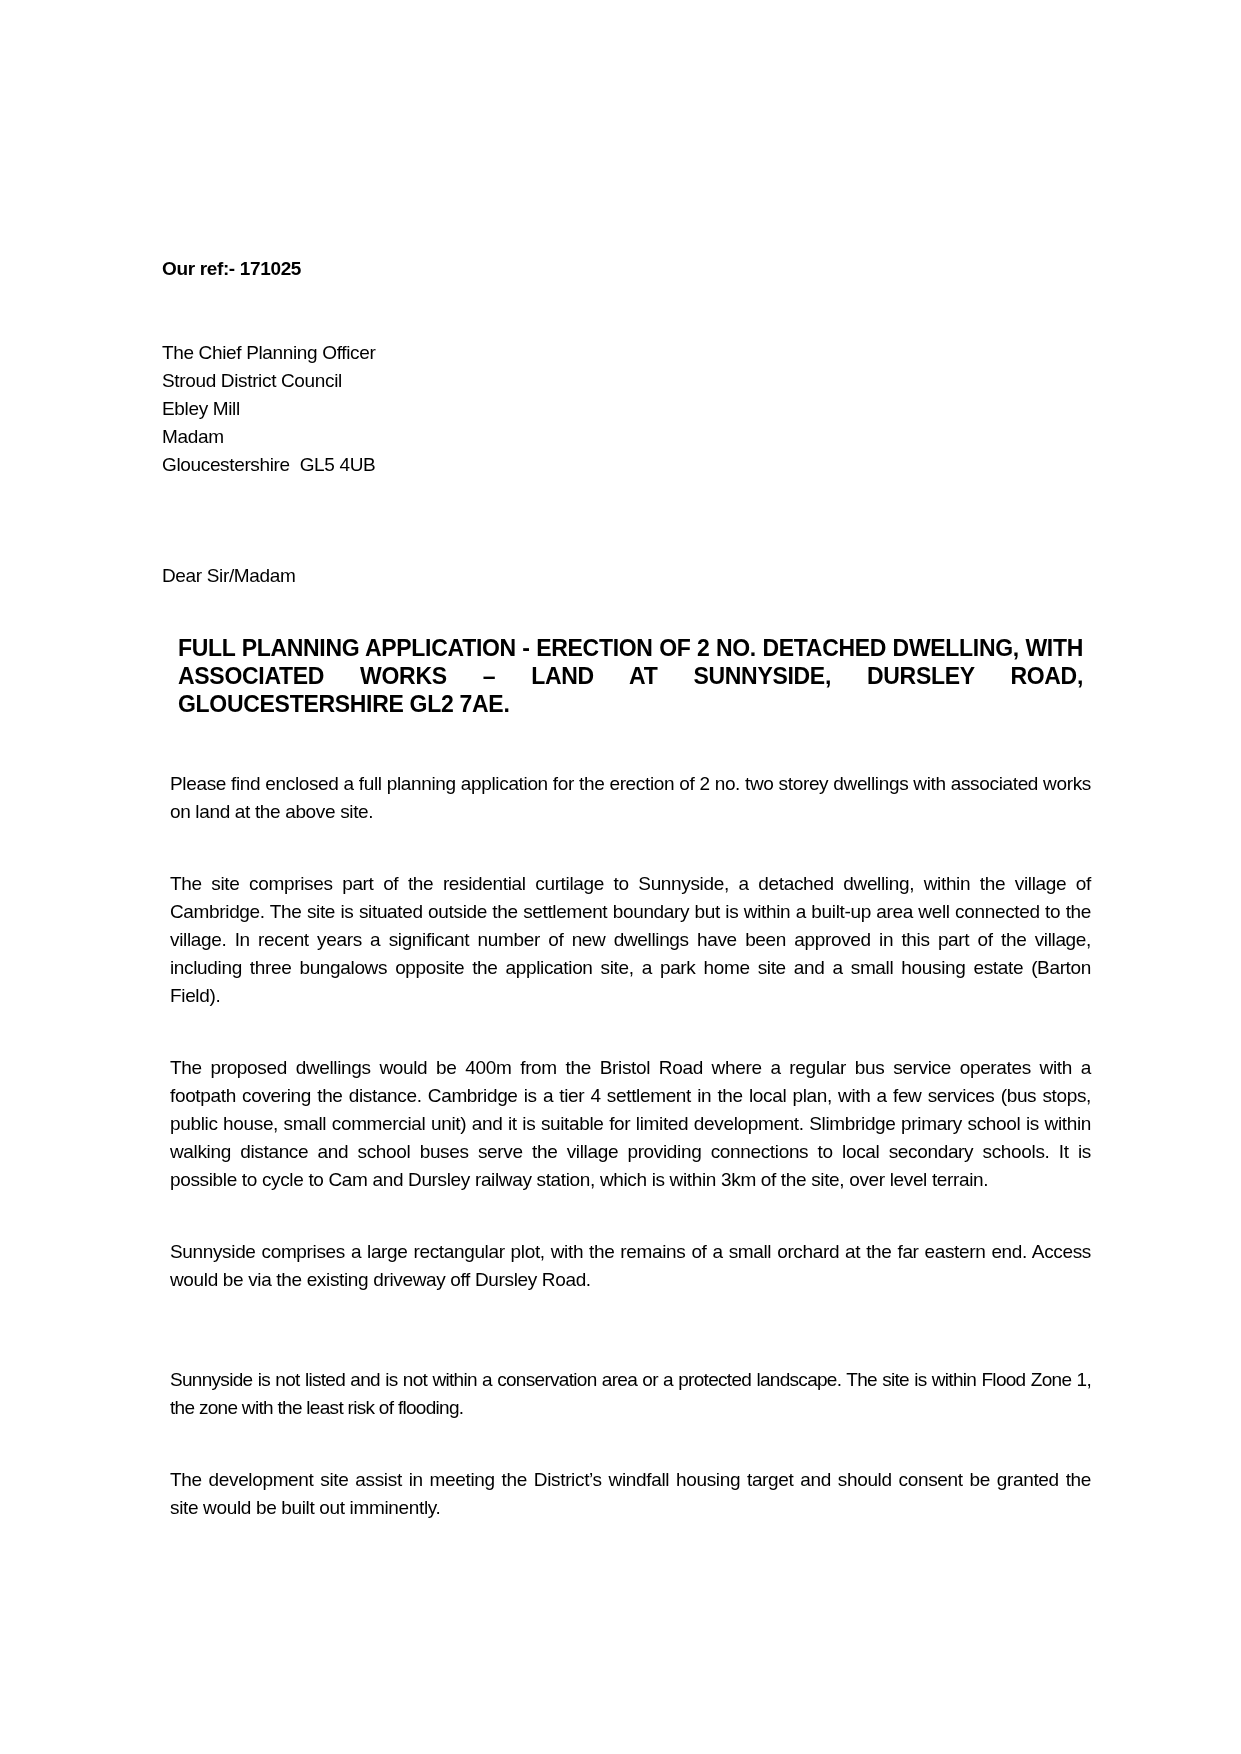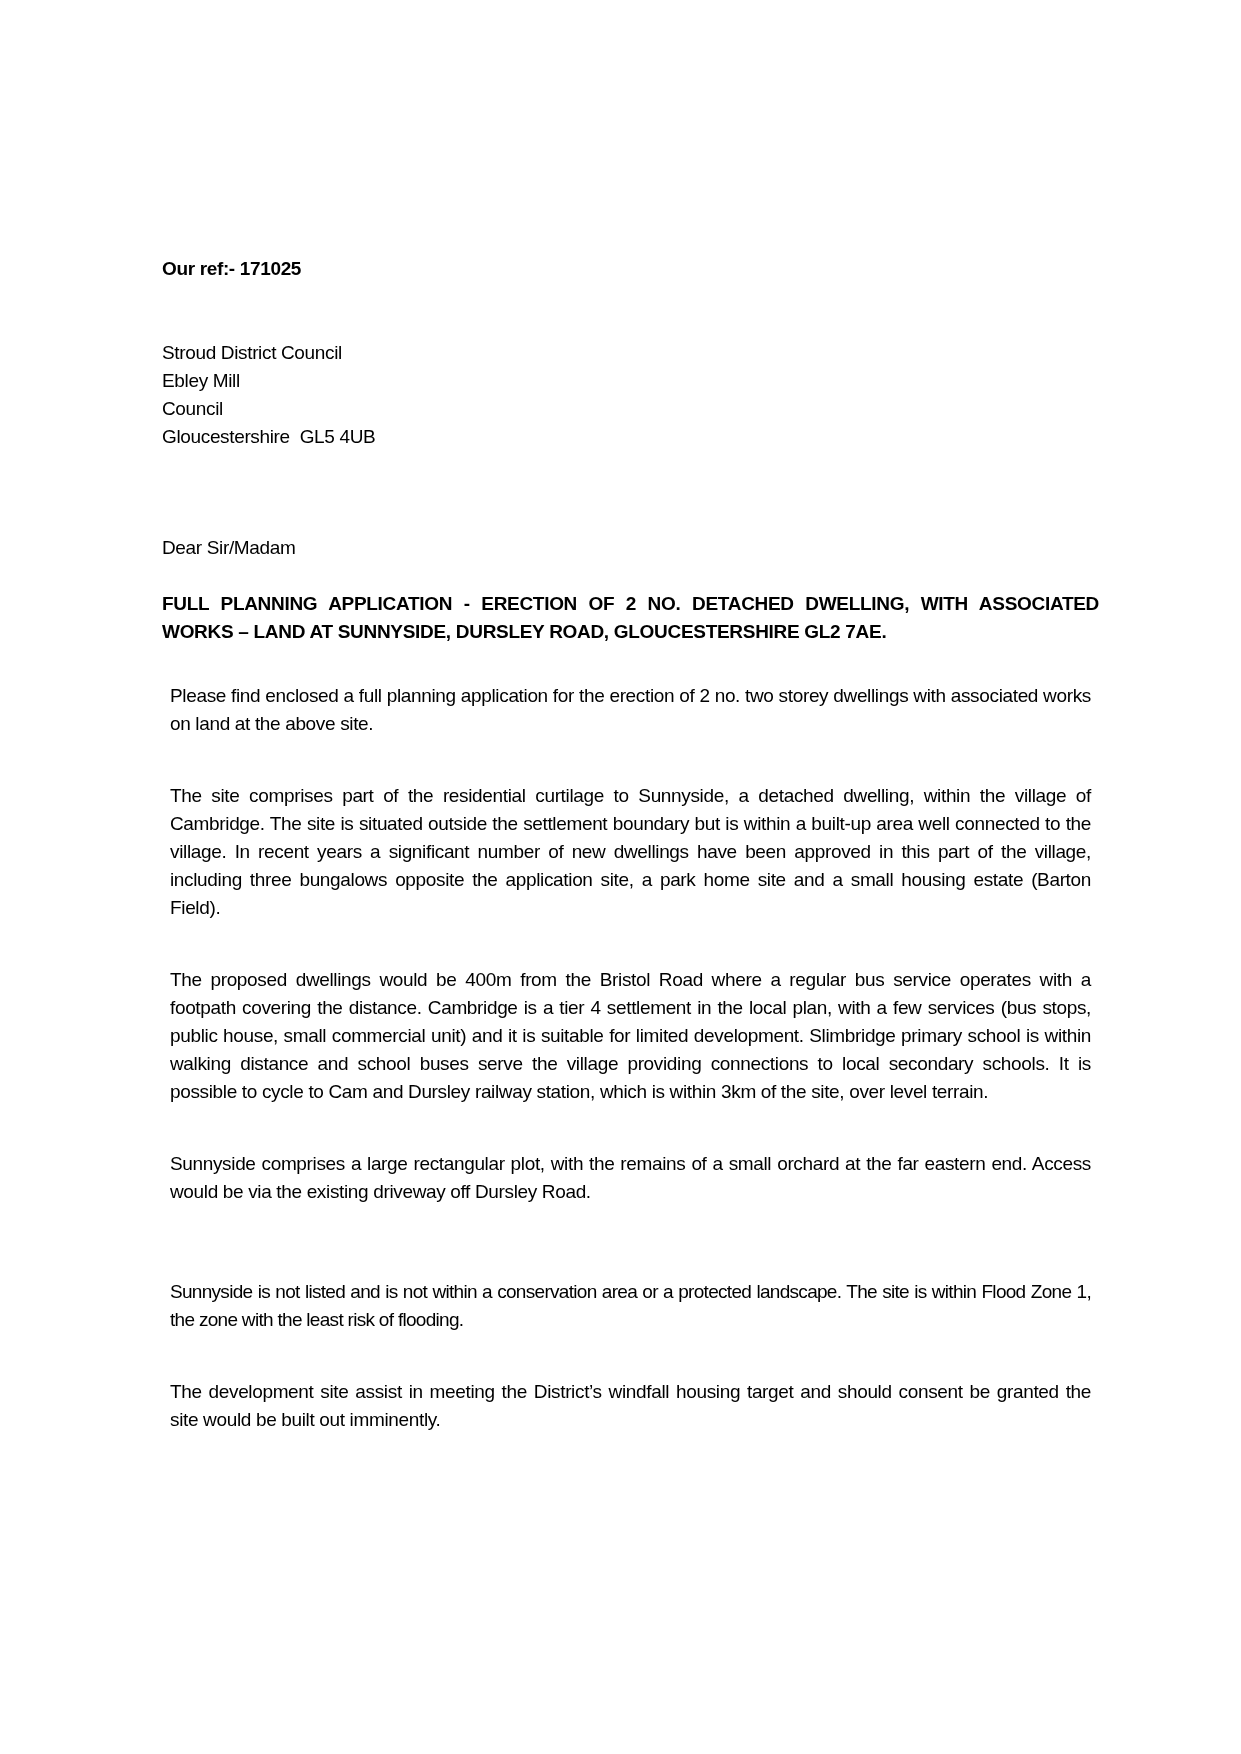--- a/index.html
+++ b/index.html
@@ -27,42 +27,43 @@
     .line { display: block; white-space: nowrap; }
     .bold { font-weight: bold; }
     .gap1 { height: 28px; }
     .gap3 { height: 83px; }
     .para {
       margin: 8px;
       text-align: justify;
       text-align-last: left;
     }
     .heading {
-      margin: 0;
+      margin: 16px;
       font-weight: bold;
       text-align: justify;
       text-align-last: left;
-      font-size: 19px;
+      font-size: 23px;
       letter-spacing: -0.3px;
     }
     .address .line { line-height: 28px; }
     .narrow { letter-spacing: -0.7px; }
   </style>
 </head>
 <body>
 
 <div class="page">
   <span class="line bold">Our ref:- 171025</span>
   <div class="gap1"></div>
   <div class="gap1"></div>
 
   <div class="address">
+    <span class="line">The Chief Planning Officer</span>
     <span class="line">Stroud District Council</span>
     <span class="line">Ebley Mill</span>
-    <span class="line">Council</span>
+    <span class="line">Madam</span>
     <span class="line" style="white-space: pre;">Gloucestershire  GL5 4UB</span>
   </div>
 
   <div class="gap3"></div>
 
   <span class="line">Dear Sir/Madam</span>
   <div class="gap1"></div>
 
   <p class="heading">FULL PLANNING APPLICATION - ERECTION OF 2 NO. DETACHED DWELLING, WITH ASSOCIATED WORKS – LAND AT SUNNYSIDE, DURSLEY ROAD, GLOUCESTERSHIRE GL2 7AE.</p>
   <div class="gap1"></div>

